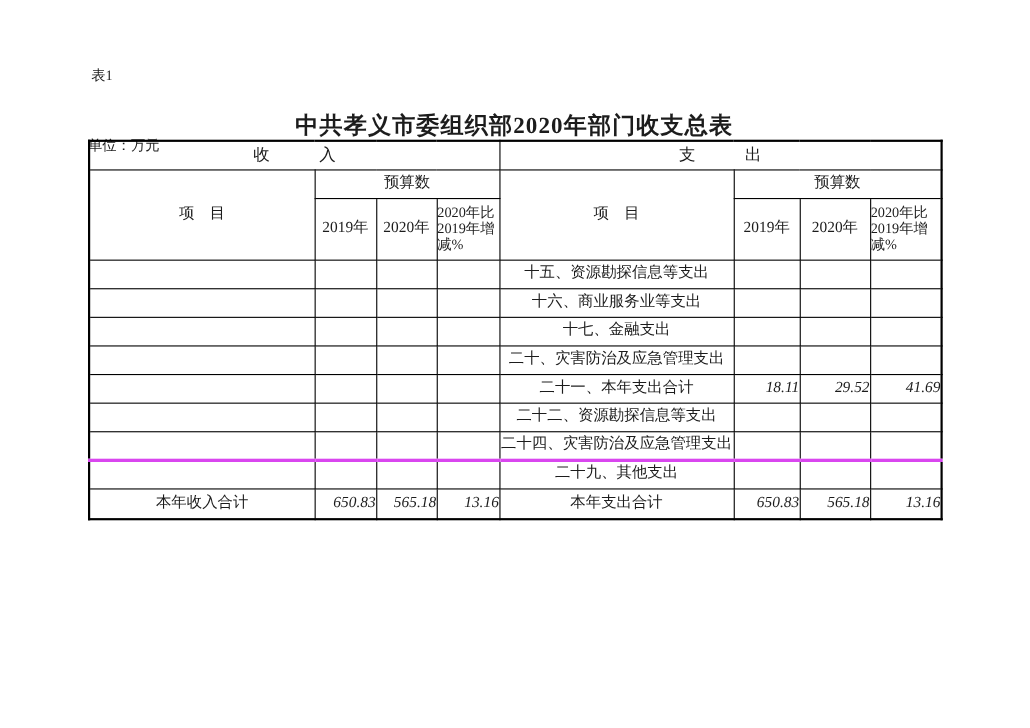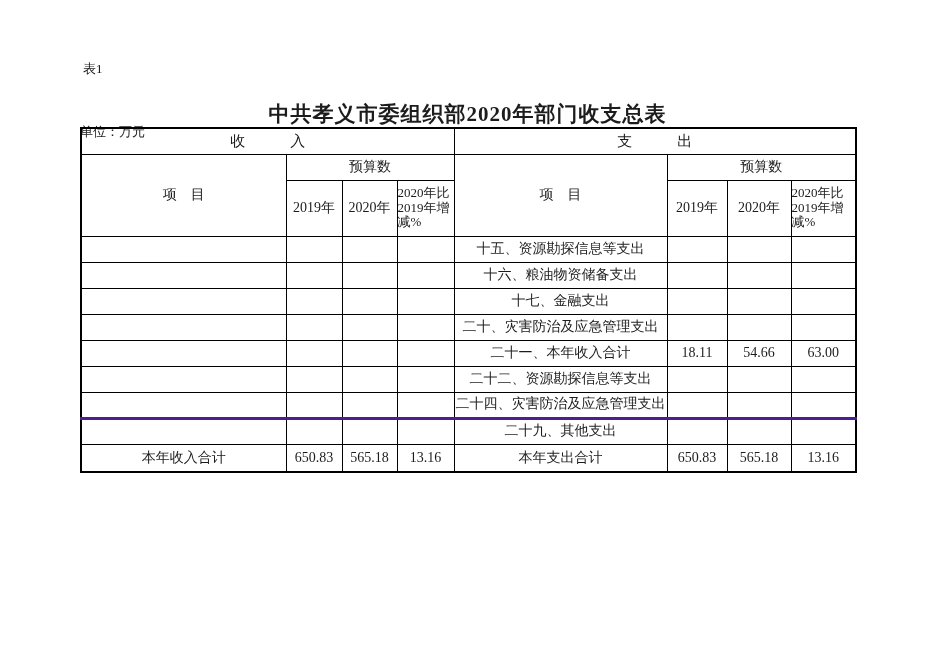--- a/index.html
+++ b/index.html
@@ -31,27 +31,27 @@
     overflow:hidden;
     vertical-align:middle;
     line-height:1.15;
   }
   
   table.budget{border:2px solid #000;}
   
   td.mid-l{border-right:2px solid #000;}
   td.mid-r{border-left:2px solid #000;}
   
-  tr.thick-top td{border-top:3px solid #4c1d95;}
+  tr.thick-top td{border-top:3px solid #d946ef;}
 
   td.sect{ text-align:center;font-size:15px;}
   td.hcell{text-align:center;font-family:Liberation Serif, serif;}
   td.inc-h{font-size:13px;text-align:left;padding:1px 2px;}
   td.item-cell{text-align:center;padding-left:4px;padding-right:2px;font-size:14px;}
-  td.num{text-align:center;padding-right:8px;font-size:14px;}
+  td.num{text-align:right;padding-right:8px;font-size:14px;font-style:italic;}
   td.total-label{text-align:center;}
 
   tr.h1{height:26px;}
   tr.h2{height:26px;}
   tr.h3{height:56px;}
   tr.data{height:26px;}
   tr.total{height:28px;}
 </style>
 </head>
 <body>
@@ -107,21 +107,21 @@
     <td class="num"></td>
     <td class="num"></td>
     <td class="num"></td>
   </tr>
 
   <tr class="data">
     <td class="item-cell"></td>
     <td class="num"></td>
     <td class="num"></td>
     <td class="num mid-l"></td>
-    <td class="item-cell mid-r">十六、粮油物资储备支出</td>
+    <td class="item-cell mid-r">十六、商业服务业等支出</td>
     <td class="num"></td>
     <td class="num"></td>
     <td class="num"></td>
   </tr>
 
   <tr class="data">
     <td class="item-cell"></td>
     <td class="num"></td>
     <td class="num"></td>
     <td class="num mid-l"></td>
@@ -140,24 +140,24 @@
     <td class="num"></td>
     <td class="num"></td>
     <td class="num"></td>
   </tr>
 
   <tr class="data">
     <td class="item-cell"></td>
     <td class="num"></td>
     <td class="num"></td>
     <td class="num mid-l"></td>
-    <td class="item-cell mid-r">二十一、本年收入合计</td>
+    <td class="item-cell mid-r">二十一、本年支出合计</td>
     <td class="num">18.11</td>
-    <td class="num">54.66</td>
-    <td class="num">63.00</td>
+    <td class="num">29.52</td>
+    <td class="num">41.69</td>
   </tr>
 
   <tr class="data">
     <td class="item-cell"></td>
     <td class="num"></td>
     <td class="num"></td>
     <td class="num mid-l"></td>
     <td class="item-cell mid-r">二十二、资源勘探信息等支出</td>
     <td class="num"></td>
     <td class="num"></td>

